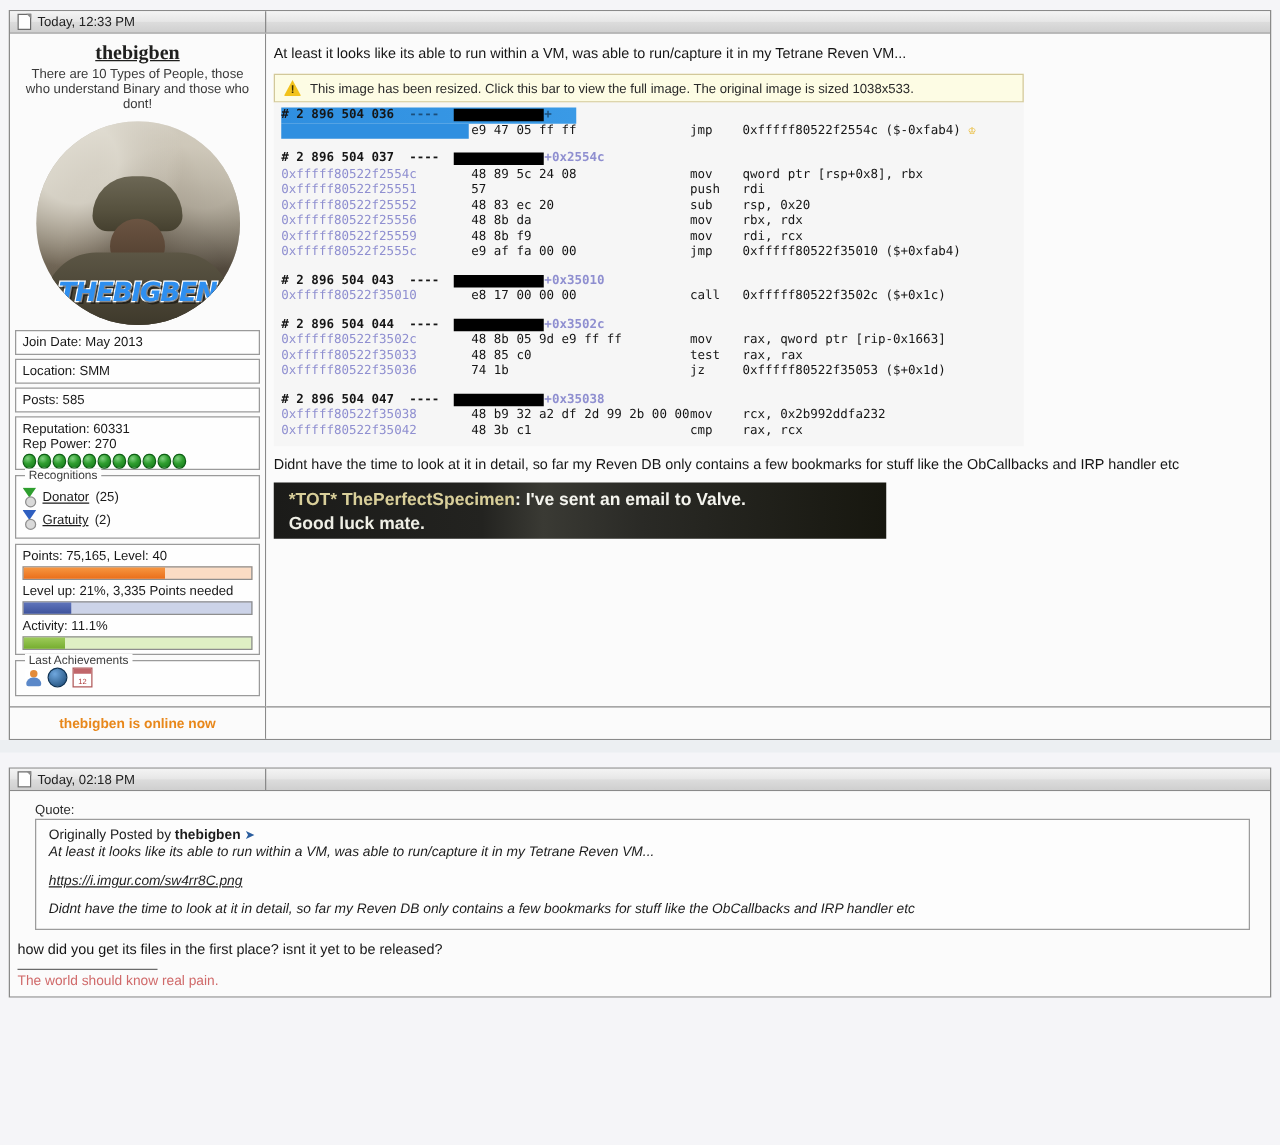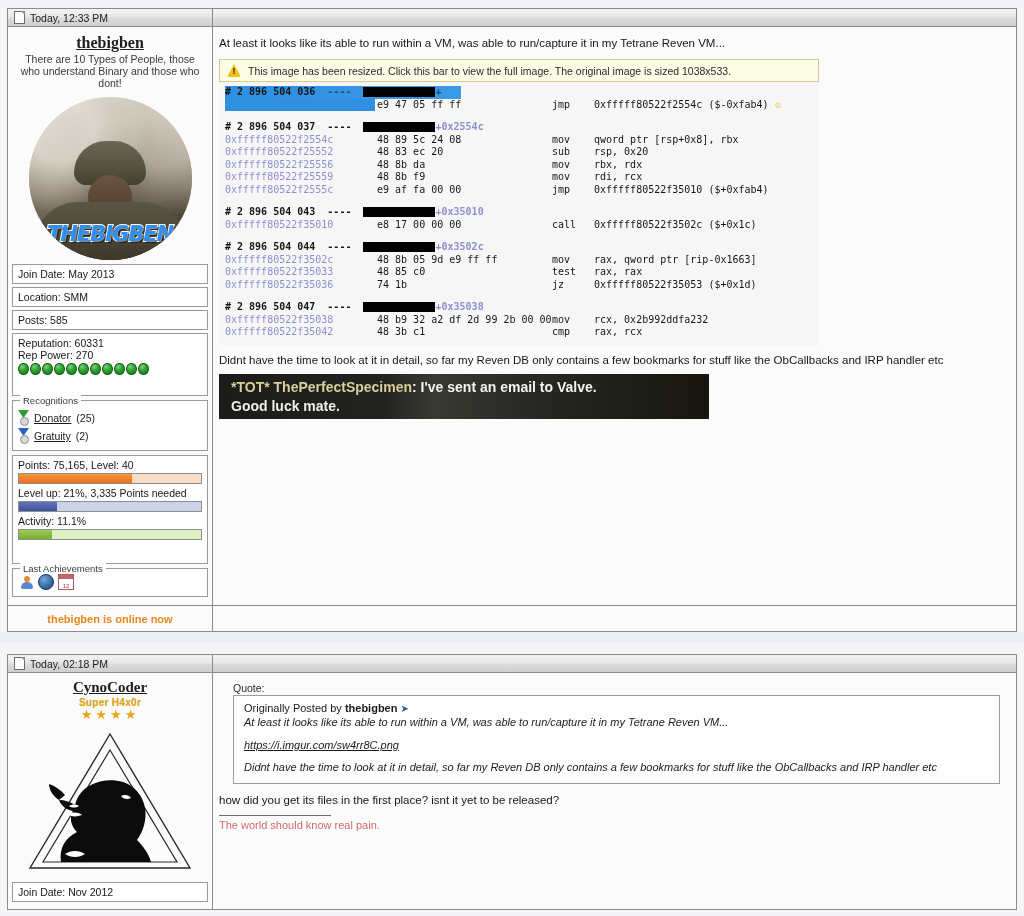--- a/index.html
+++ b/index.html
@@ -118,21 +118,21 @@
   }
 
   
   .avatar2{width:170px;height:150px;margin:4px auto 6px;position:relative;}
 
   
   .box{
     border:1px solid #9a9a9a;background:#fefefe;
     margin:3px 1px;padding:3px 5px;font-size:10.5px;color:#181818;
   }
-  .box.tight{padding:3px 5px 20px;}
+  .box.tight{padding:3px 5px 0;}
   .reps{display:flex;gap:1px;margin-top:2px;}
   .rep{
     width:9px;height:10px;border-radius:50%/55%;
     background:radial-gradient(circle at 35% 28%,#7fd07f 0%,#2f9e2f 45%,#12731a 100%);
     border:1px solid #0d5f13;
   }
 
   .fset{
     border:1px solid #9a9a9a;background:#fefefe;margin:4px 1px;
     padding:2px 5px 5px;position:relative;
@@ -382,20 +382,21 @@
 
           <div class="blank"></div>
 
           <div class="grp">
             <span># 2 896 504 037</span>
             <span>&nbsp; ---- &nbsp;</span>
             <span class="redact" style="width:72px"></span>
             <span class="hx">+0x2554c</span>
           </div>
           <div class="dline"><span class="addr">0xfffff80522f2554c</span><span class="bytes">48 89 5c 24 08</span><span class="mn">mov</span><span class="ops">qword ptr [rsp+0x8], rbx</span></div>
+          <div class="dline"><span class="addr">0xfffff80522f25551</span><span class="bytes">57</span><span class="mn">push</span><span class="ops">rdi</span></div>
           <div class="dline"><span class="addr">0xfffff80522f25552</span><span class="bytes">48 83 ec 20</span><span class="mn">sub</span><span class="ops">rsp, 0x20</span></div>
           <div class="dline"><span class="addr">0xfffff80522f25556</span><span class="bytes">48 8b da</span><span class="mn">mov</span><span class="ops">rbx, rdx</span></div>
           <div class="dline"><span class="addr">0xfffff80522f25559</span><span class="bytes">48 8b f9</span><span class="mn">mov</span><span class="ops">rdi, rcx</span></div>
           <div class="dline"><span class="addr">0xfffff80522f2555c</span><span class="bytes">e9 af fa 00 00</span><span class="mn">jmp</span><span class="ops hx">0xfffff80522f35010 ($+0xfab4)</span></div>
 
           <div class="blank"></div>
 
           <div class="grp">
             <span># 2 896 504 043</span>
             <span>&nbsp; ---- &nbsp;</span>
@@ -458,43 +459,20 @@
 
     <div class="post-head">
       <div class="col-l">
         <span class="doc-icon"></span>
         <span>Today, 02:18 PM</span>
       </div>
       <div class="col-r"></div>
     </div>
 
     <div class="post-body">
-      <div class="side">
-        <div class="uname2">CynoCoder</div>
-        <div class="rank">Super H4x0r</div>
-        <div class="stars">★★★★</div>
-
-        <div class="avatar2">
-          <svg viewBox="0 0 170 150" width="170" height="150">
-            <polygon points="85,8 165,142 5,142" fill="none" stroke="#2a2a2a" stroke-width="1.4"></polygon>
-            <polygon points="85,24 152,136 18,136" fill="none" stroke="#2a2a2a" stroke-width="1.2"></polygon>
-            <path fill="#0b0b0b" d="M36,136 C34,122 40,112 52,106 C46,100 44,92 48,85
-              C42,84 36,80 34,74 C40,74 46,76 50,79 C52,70 58,62 68,58
-              C76,54 88,53 98,56 C110,60 118,70 120,82 C122,94 118,106 112,114
-              C118,120 124,128 126,136 Z"></path>
-            <path fill="#0b0b0b" d="M34,74 C28,70 24,64 24,58 C30,60 36,64 40,69 Z"></path>
-            <path fill="#ffffff" d="M44,80 C47,78 51,78 54,80 C51,82 47,82 44,80 Z"></path>
-            <path fill="#ffffff" d="M42,88 C47,86 53,86 57,89 C52,91 46,91 42,88 Z"></path>
-            <path fill="#ffffff" d="M40,128 C46,124 54,124 60,128 C54,132 46,132 40,128 Z"></path>
-            <path fill="#ffffff" d="M96,70 C100,68 104,69 106,72 C102,74 98,73 96,70 Z"></path>
-          </svg>
-        </div>
-
-        <div class="box">Join Date: Nov 2012</div>
-      </div>
 
       <div class="main">
         <div class="qlabel">Quote:</div>
         <div class="quote">
           <div class="qhead">
             <span>Originally Posted by</span>
             <b>thebigben</b>
             <span class="qarrow">➤</span>
           </div>
           <div class="qbody">At least it looks like its able to run within a VM, was able to run/capture it in my Tetrane Reven VM...</div>

